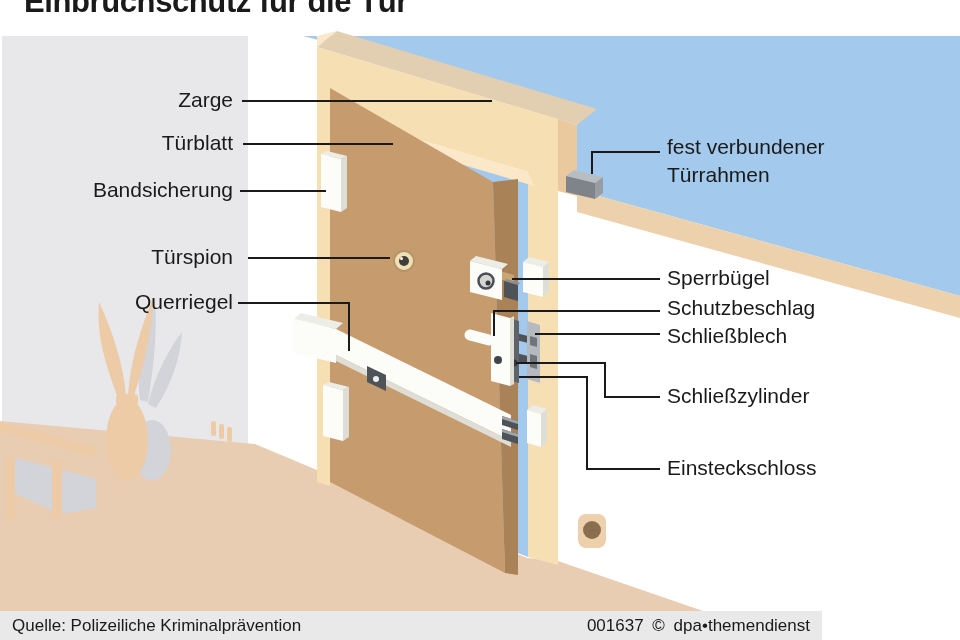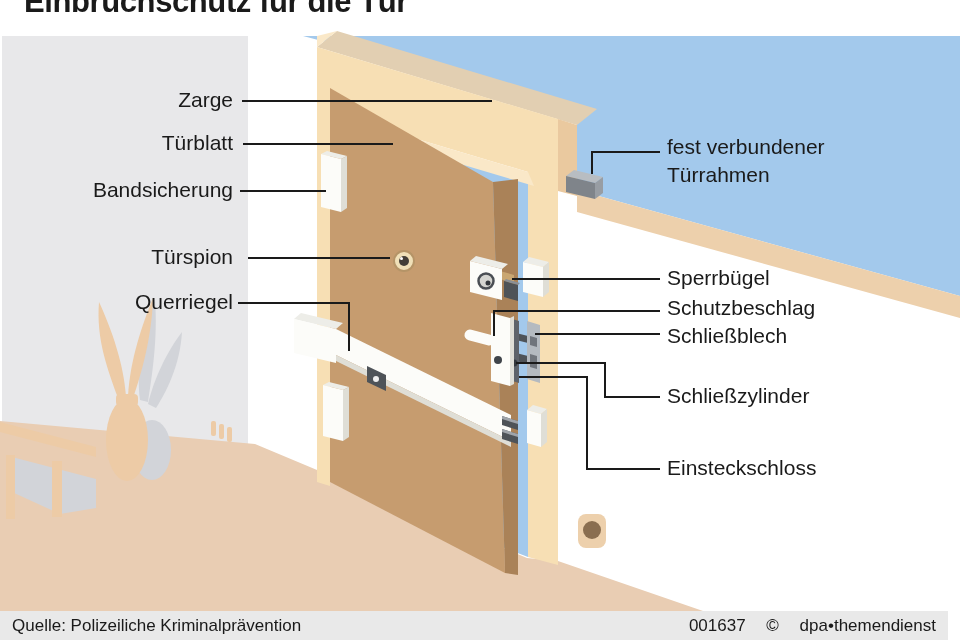--- a/index.html
+++ b/index.html
@@ -24,26 +24,26 @@
   .hw-top{fill:#EDEDE8}
   .hw-side{fill:var(--hardware-shade)}
   .dark{fill:var(--hardware-dark)}
   .metal{fill:var(--metal-gray)}
   .metal-slot{fill:#70757C}
   .anchor-front{fill:var(--anchor-gray)}
   .anchor-top{fill:#B8BDC2}
   .anchor-side{fill:#989DA3}
   .leader{stroke:var(--line-black);stroke-width:2;fill:none}
   .lbl{font-size:21px;fill:var(--text);}
-  .footer{position:absolute;left:0;top:611px;width:948px;height:29px;
+  .footer{position:absolute;left:0;top:611px;width:822px;height:29px;
     background:var(--footer-bar);display:flex;align-items:center;
     justify-content:space-between;font-size:17px;color:var(--text);
     box-sizing:border-box;padding:0 12px;}
   .footer .brand{font-weight:400;}
-  .footer .right span{margin-left:16px;}
+  .footer .right span{margin-left:4px;}
 </style>
 </head>
 <body>
 
 <div class="stage">
 
   <svg width="960" height="640" viewBox="0 0 960 640">
 
     <rect class="wall-gray" x="2" y="36" width="246" height="575"></rect>
 

